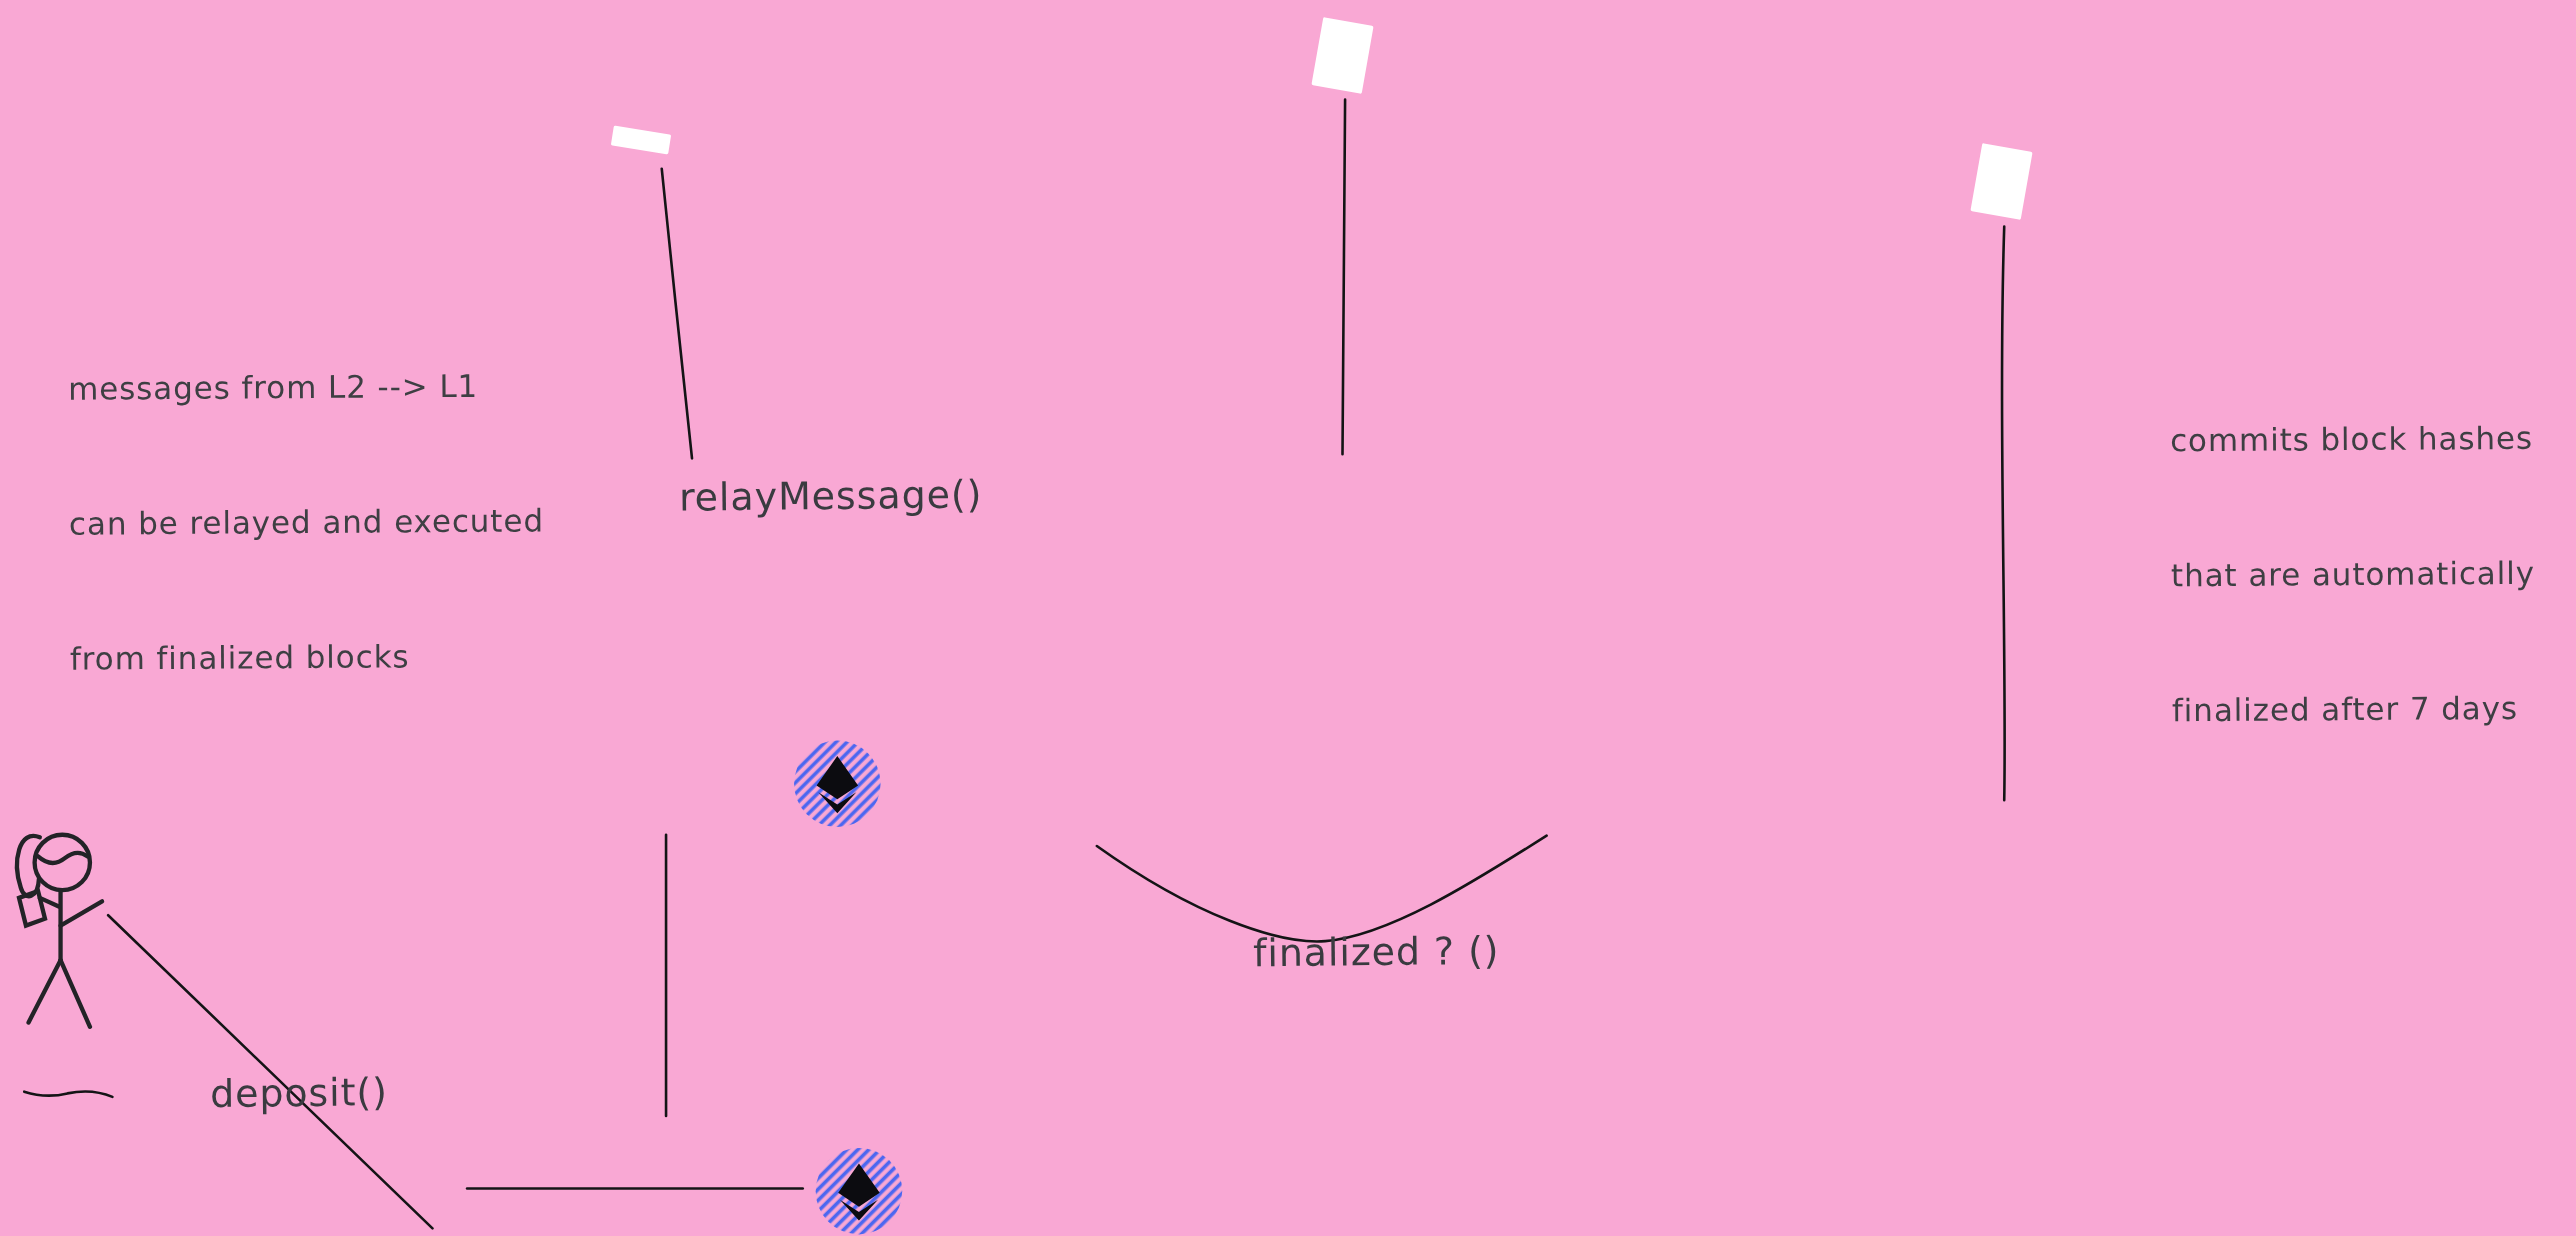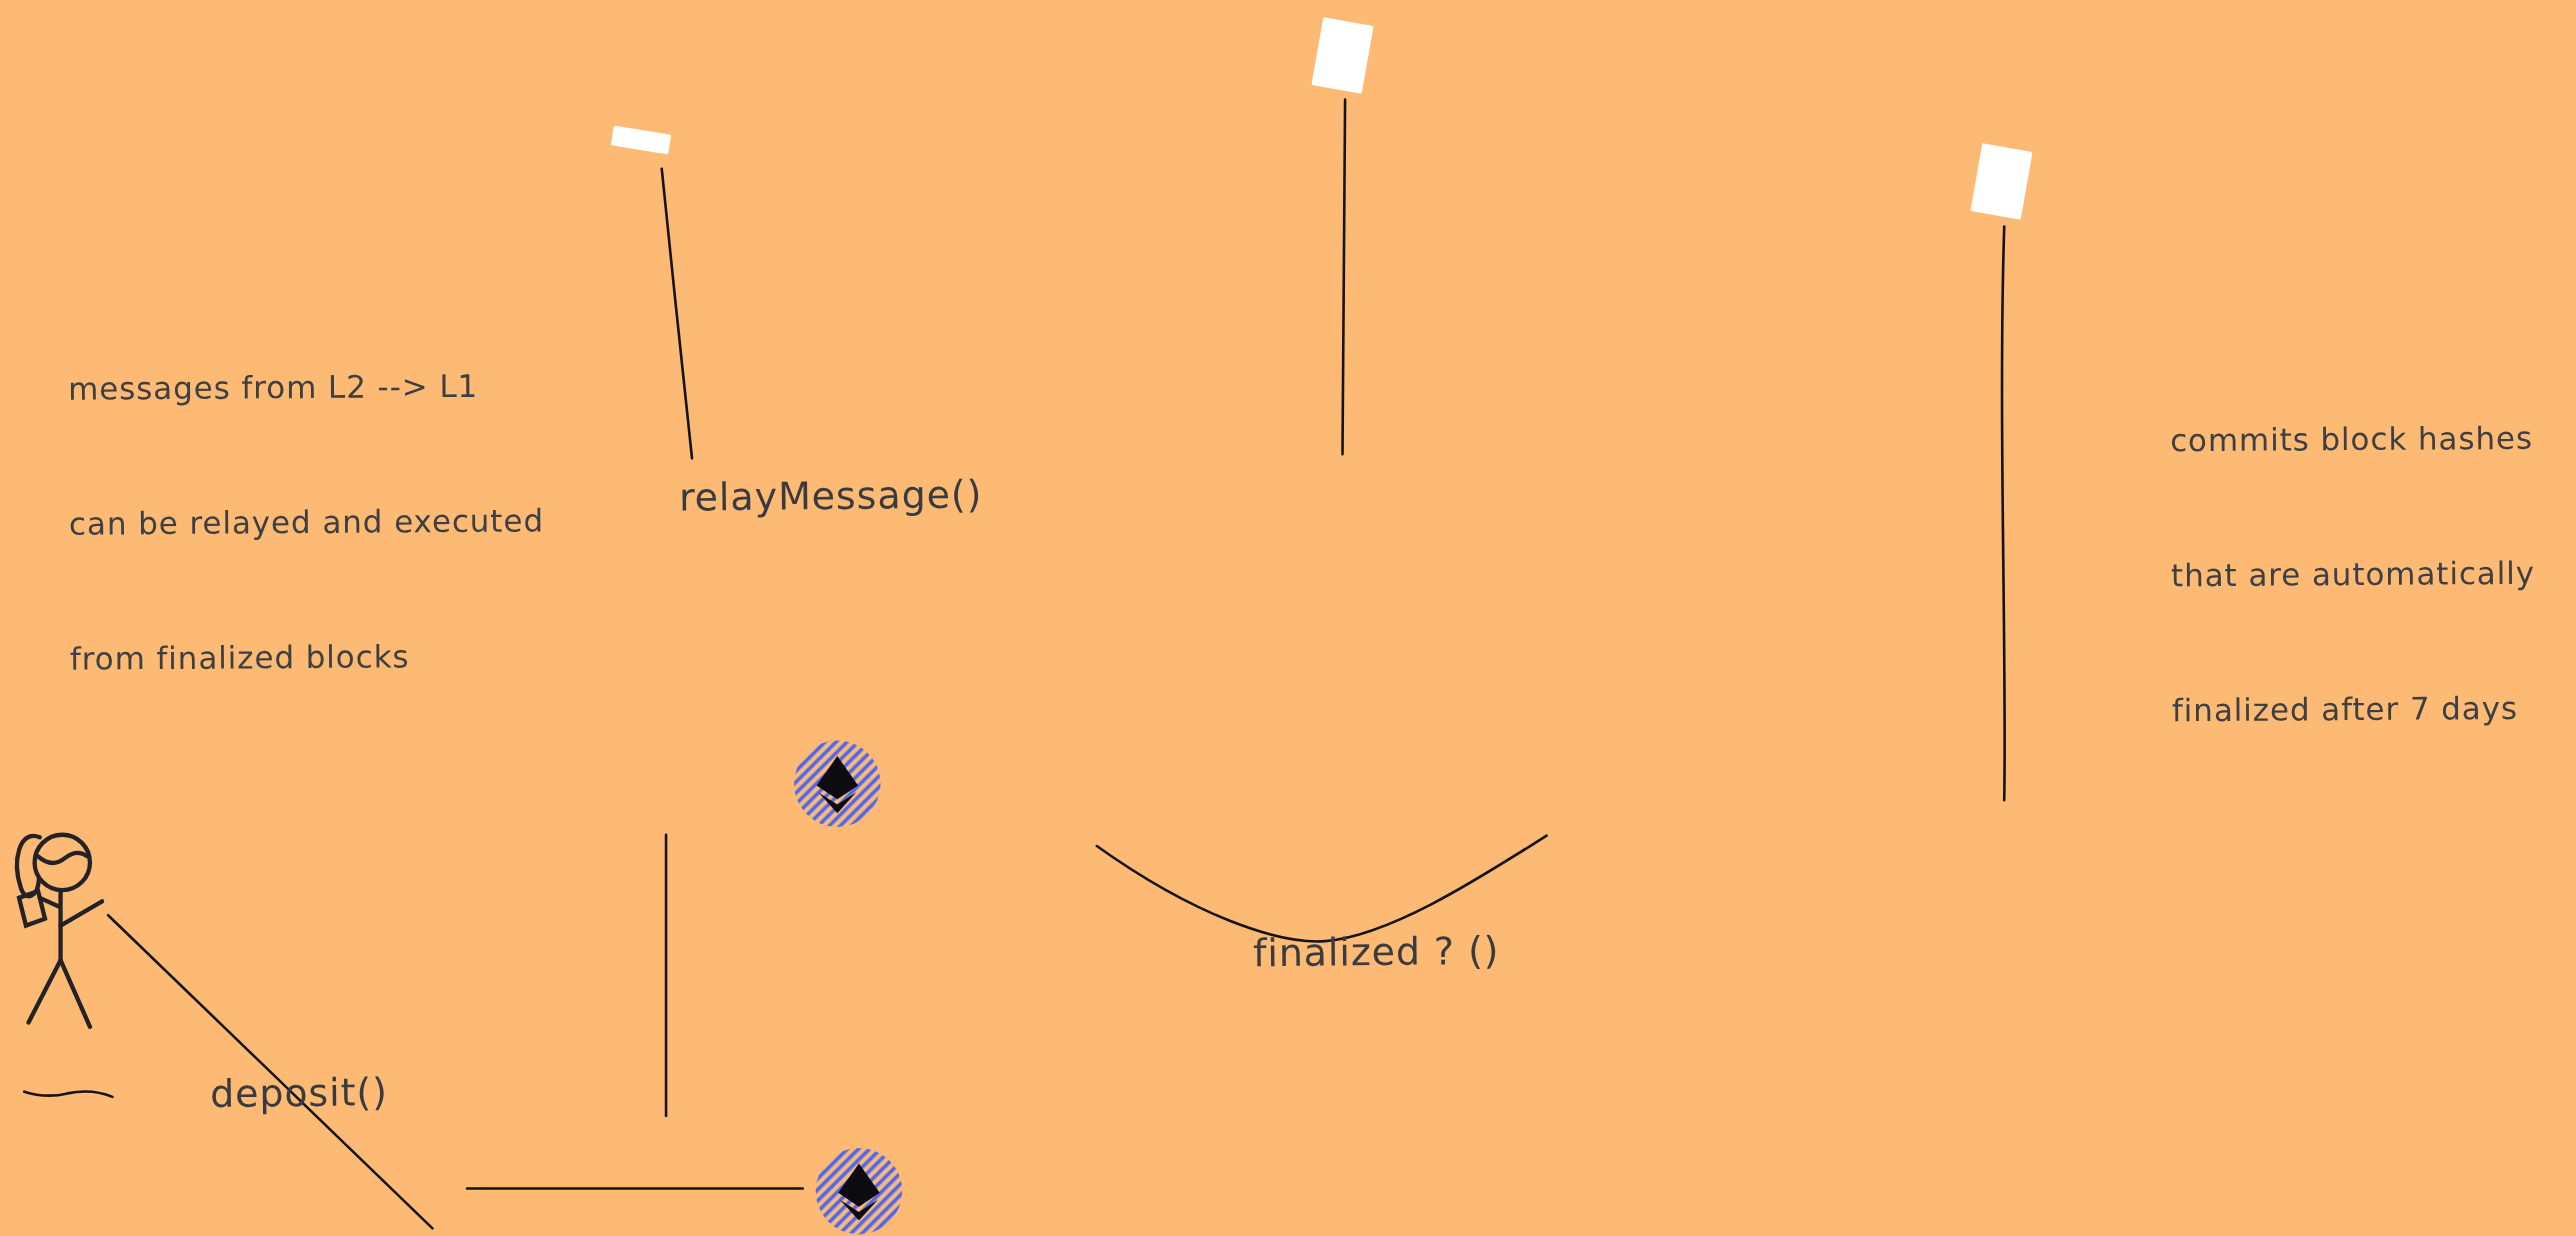--- a/index.html
+++ b/index.html
@@ -1,19 +1,19 @@
 <!DOCTYPE html>
 <html style="font-size:14px"><head>
 <meta charset="utf-8">
 <style>
   html,body{margin:0;padding:0;background:#000;}
   .stage{
     position:relative;
     width:2576px;height:1237px;
-    background:#fdba74;
+    background:#f9a8d4;
     overflow:hidden;
     font-family:"DejaVu Sans", sans-serif;
   }
   .note{
     position:absolute;
     font-size:31px;
     line-height:45px;
     letter-spacing:0.9px;
     white-space:pre;
     transform:rotate(-0.4deg);

